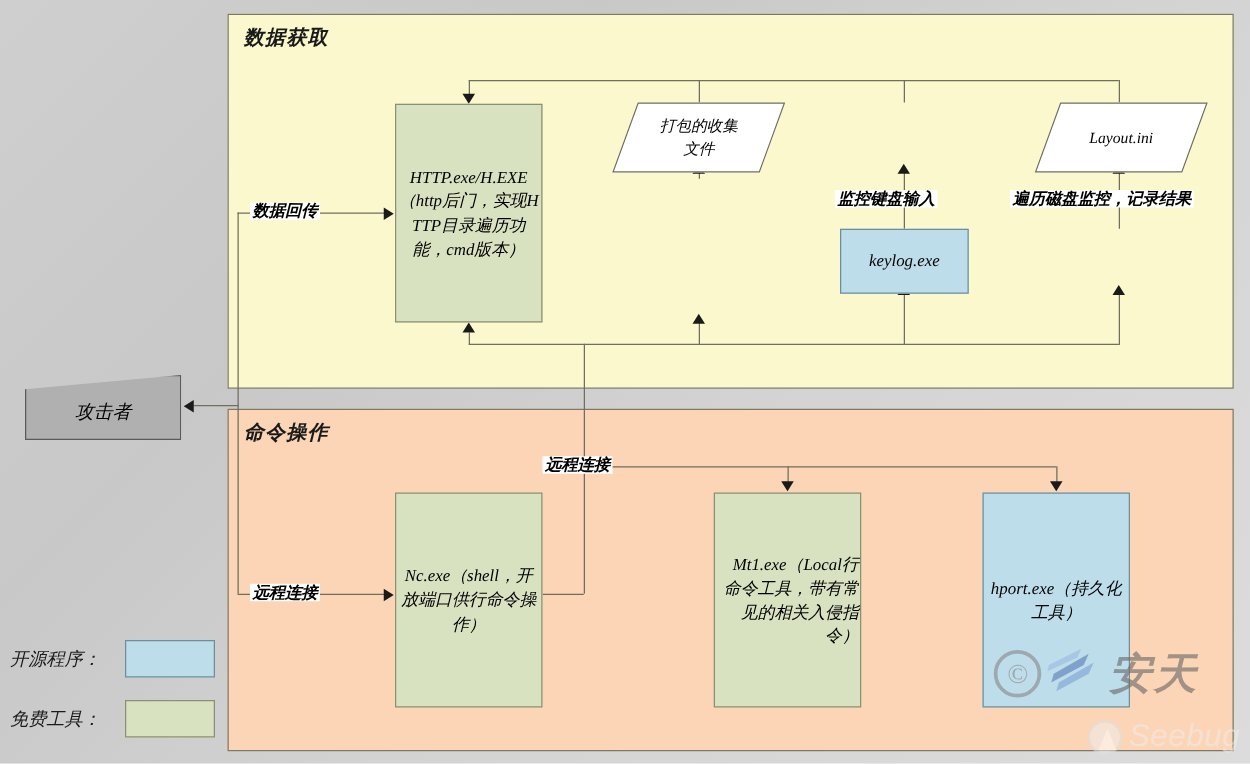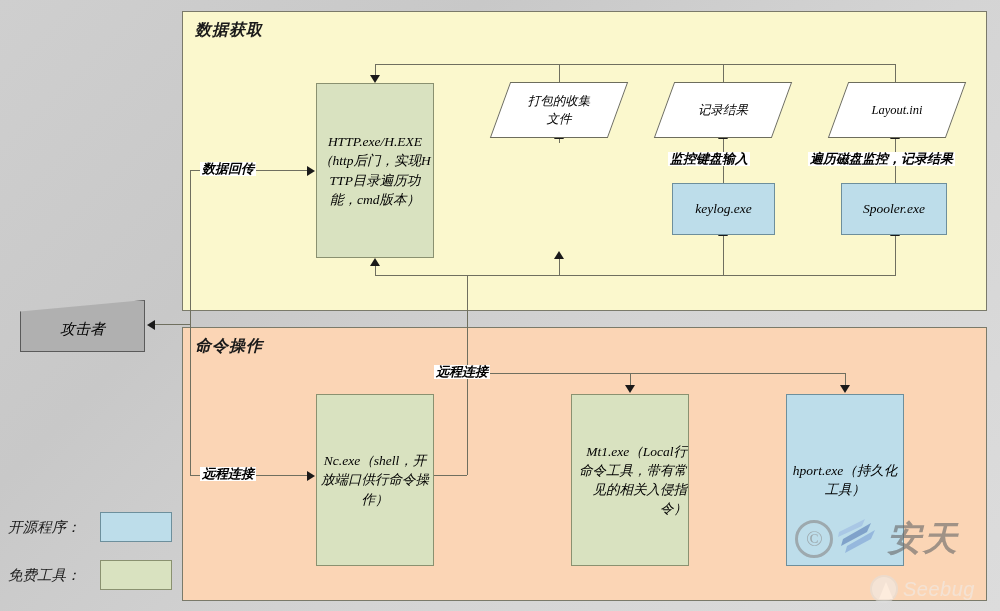--- a/index.html
+++ b/index.html
@@ -205,21 +205,21 @@
   #wm-seebug .sb-circ::after {
     content: "";
     position: absolute;
     left: 7px; top: 5px;
     border-left: 7px solid transparent;
     border-right: 7px solid transparent;
     border-bottom: 17px solid #ffffff;
   }
   #wm-seebug .sb-text {
     font-family: "Liberation Sans", sans-serif;
-    font-size: 20px;
+    font-size: 25px;
     color: #eeeeee;
     letter-spacing: 0.5px;
   }
 </style>
 </head>
 <body>
 
 <div id="canvas">
 
   <div class="panel" id="panel-acquire">
@@ -278,37 +278,30 @@
   <div class="ln v" style="left:845px; top:373px; height:13px;"></div>
   <div class="arrow down" style="left:840px; top:385px;"></div>
 
   <div class="edge-label plain" style="left:668px; top:152px;">监控键盘输入</div>
   <div class="edge-label plain" style="left:808px; top:152px;">遍历磁盘监控，记录结果</div>
 
   <div class="data-shape" id="data-pack">
     <div class="skew"></div>
     <div class="dlabel">打包的收集文件</div>
   </div>
-  <div class="data-shape" id="data-record">
-    <div class="skew"></div>
-    <div class="dlabel">记录结果</div>
-  </div>
   <div class="data-shape" id="data-layout">
     <div class="skew"></div>
     <div class="dlabel">Layout.ini</div>
   </div>
 
   <div class="node free" id="node-http">
     <span>HTTP.exe/H.EXE（http后门，实现HTTP目录遍历功能，cmd版本）</span>
   </div>
   <div class="node open" id="node-keylog">
     <span>keylog.exe</span>
-  </div>
-  <div class="node open" id="node-spooler">
-    <span>Spooler.exe</span>
   </div>
   <div class="node free" id="node-nc">
     <span>Nc.exe（shell，开放端口供行命令操作）</span>
   </div>
   <div class="node free" id="node-mt1">
     <span>Mt1.exe（Local行命令工具，带有常见的相关入侵指令）</span>
   </div>
   <div class="node open" id="node-hport">
     <span>hport.exe（持久化工具）</span>
   </div>

